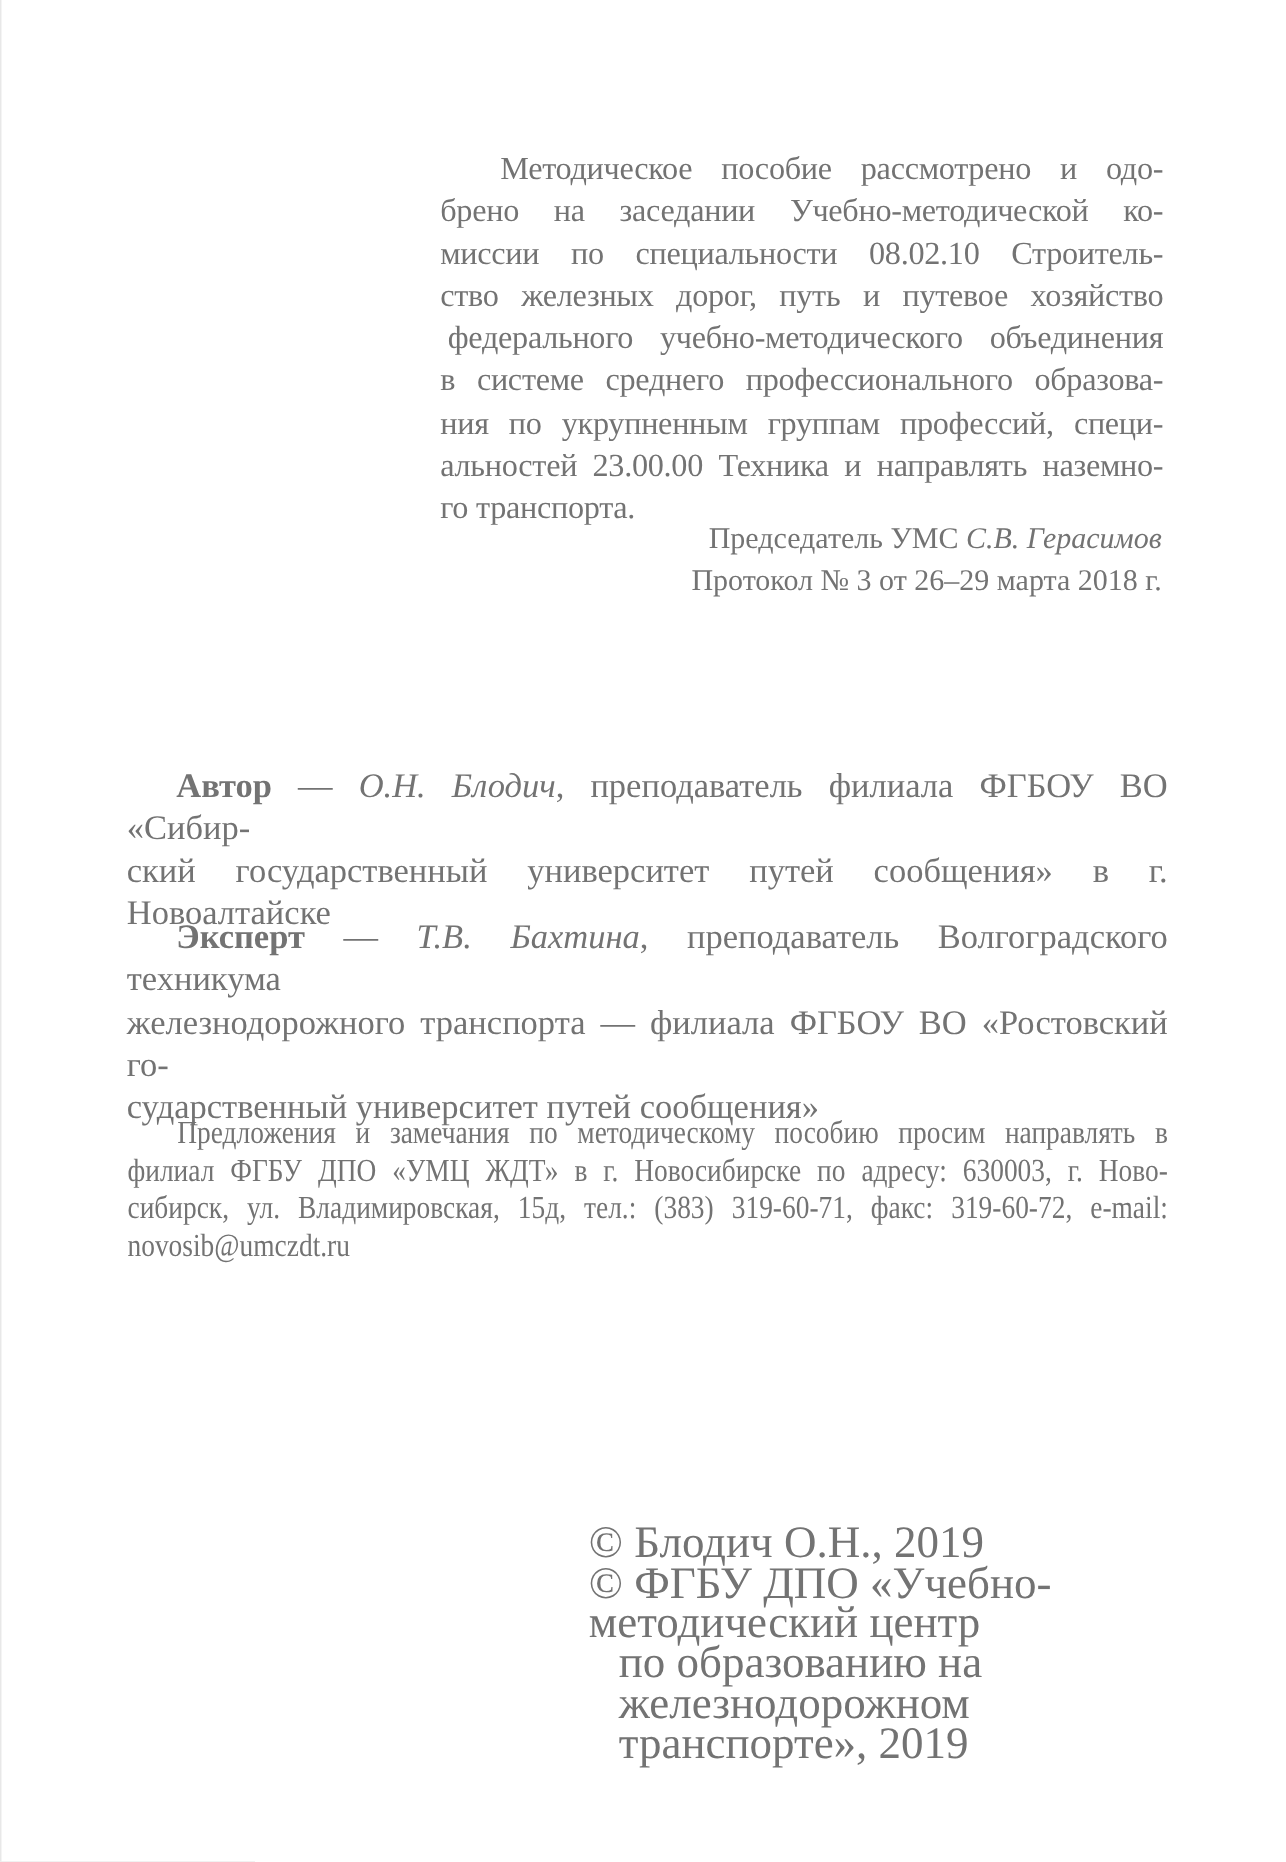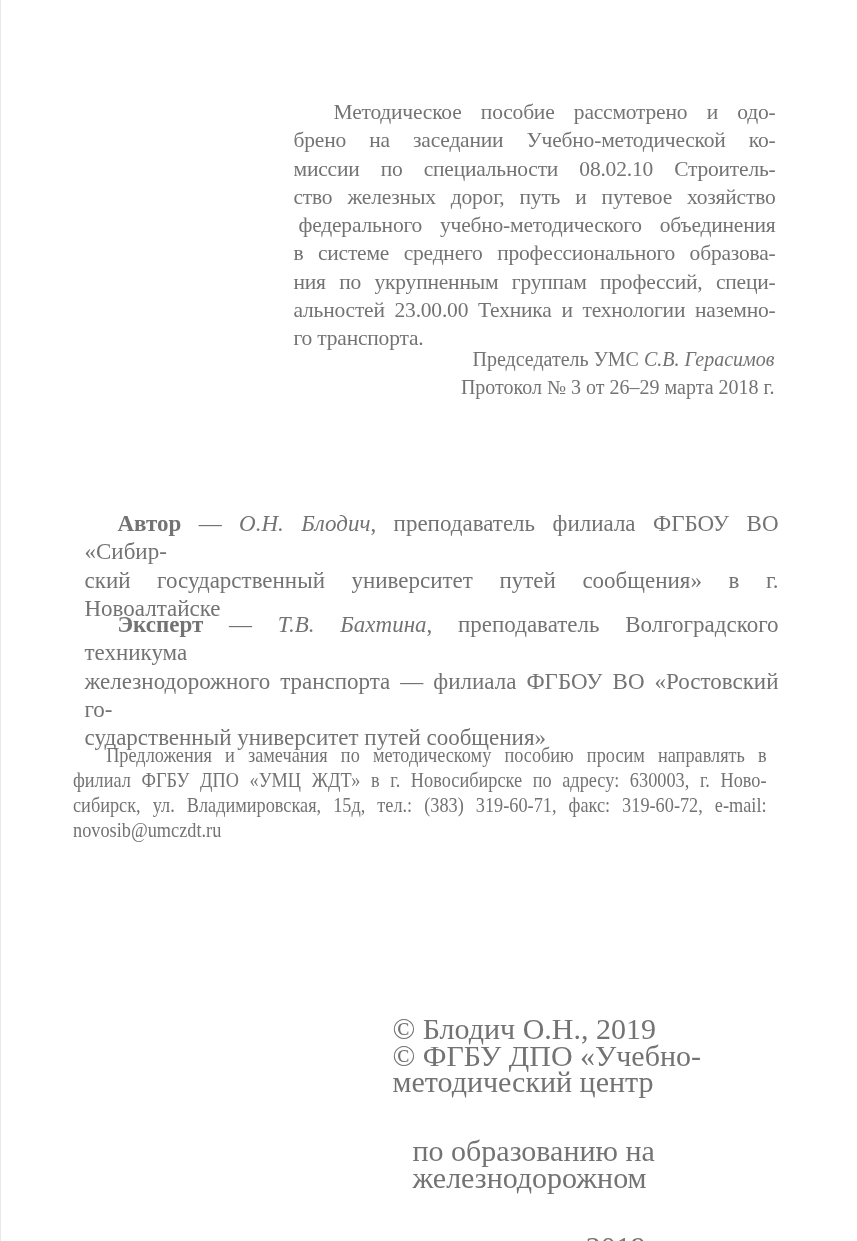--- a/index.html
+++ b/index.html
@@ -49,21 +49,21 @@
   .expert {
     left: 84px;
     top: 611px;
     width: 694px;
     font-size: 23px;
     line-height: 28.3px;
   }
 
   
   .contact {
-    left: 72px;
+    left: 84px;
     top: 743px;
     width: 694px;
   }
   .contact-inner {
     width: 816px;
     transform: scaleX(0.85);
     transform-origin: 0 0;
     font-size: 21.5px;
     line-height: 25px;
   }
@@ -78,36 +78,36 @@
   }
 
   .line { white-space: normal; }
   .line.just {
     text-align: justify;
     text-align-last: justify;
   }
   .line.ind  { text-indent: 40px; }
   .line.ind-sm { text-indent: 33px; }
   .line.ind-contact { text-indent: 39px; }
-  .line.hang { padding-left: 20px; margin-top: 42px; }
+  .line.hang { padding-left: 20px; }
 </style>
 </head>
 <body>
 
 <div class="page">
 
   <div class="block approval">
       <div class="line just ind"><span>Методическое пособие рассмотрено и одо-</span></div>
       <div class="line just"><span>брено на заседании Учебно-методической ко-</span></div>
       <div class="line just"><span>миссии по специальности 08.02.10 Строитель-</span></div>
       <div class="line just"><span>ство железных дорог, путь и путевое хозяйство</span></div>
       <div class="line just" style="padding-left: 5px;"><span>федерального учебно-методического объединения</span></div>
       <div class="line just"><span>в системе среднего профессионального образова-</span></div>
       <div class="line just"><span>ния по укрупненным группам профессий, специ-</span></div>
-      <div class="line just"><span>альностей 23.00.00 Техника и технологии наземно-</span></div>
+      <div class="line just"><span>альностей 23.00.00 Техника и направлять наземно-</span></div>
       <div class="line"><span>го транспорта.</span></div>
     </div>
 
   <div class="block signature">
       <div class="line"><span>Председатель УМС </span><span style="font-style: italic;">С.В. Герасимов</span></div>
       <div class="line"><span>Протокол № 3 от 26–29 марта 2018 г.</span></div>
     </div>
 
   <div class="block author">
       <div class="line just ind-sm"><span style="font-weight: bold;">Автор</span><span> — </span><span style="font-style: italic;">О.Н. Блодич</span><span>, преподаватель филиала ФГБОУ ВО «Сибир-</span></div>

